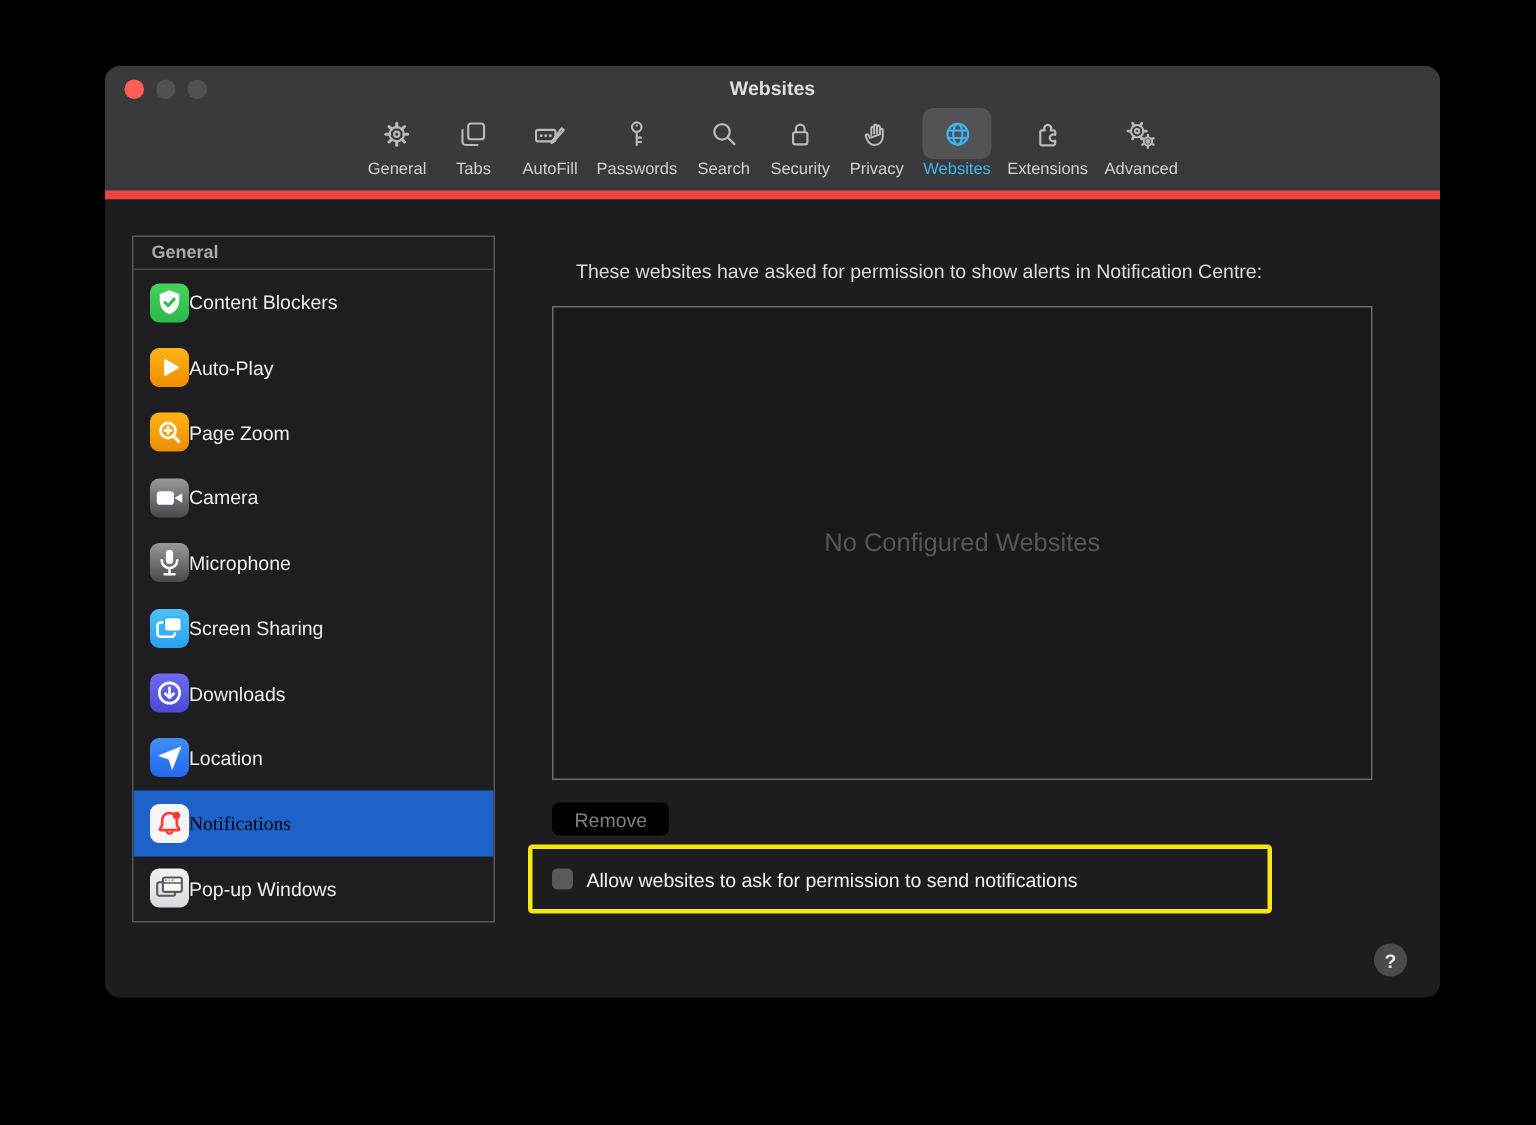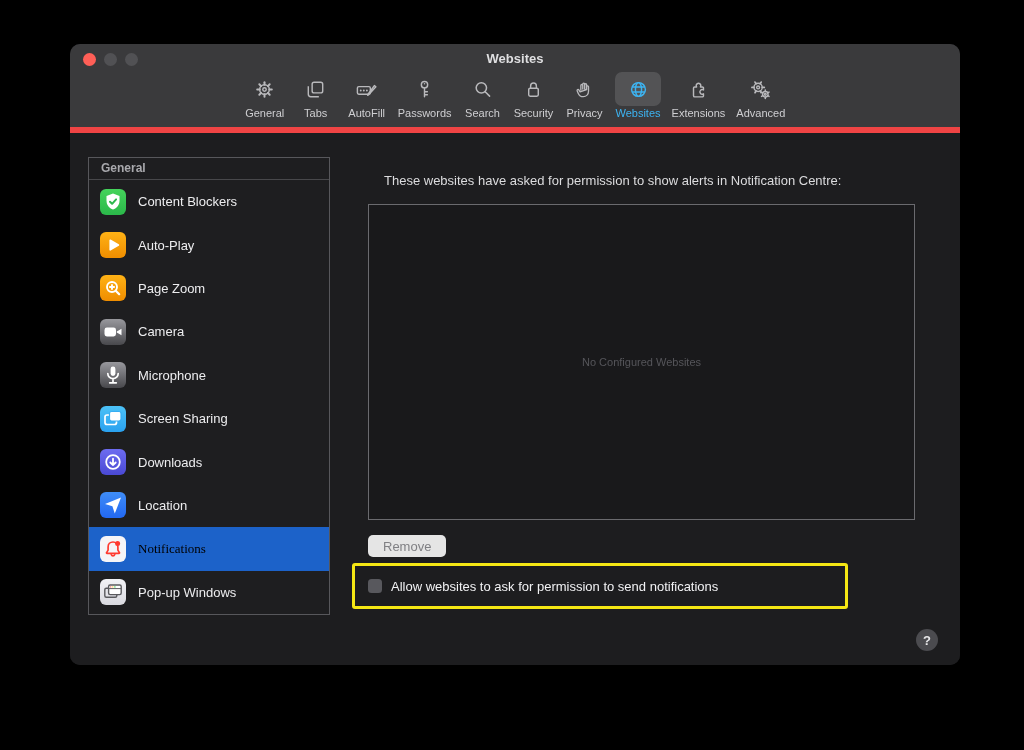--- a/index.html
+++ b/index.html
@@ -26,36 +26,36 @@
   .tab svg { width:23px; height:23px; }
 
   
   .content { position:absolute; left:0; top:89px; width:100%; height:532px; background:#1d1d1f; }
 
   
   .sidebar { position:absolute; left:18px; top:24px; width:242px; height:458px;
              border:1px solid #57575b; background:#1e1e20; overflow:hidden; }
   .sb-header { font-size:12px; font-weight:bold; color:#a9a9ad; padding:3px 12px 4px 12px;
                border-bottom:1px solid #48484b; }
-  .sb-item { height:43.4px; display:flex; align-items:center; padding-left:11px; gap:12px; }
+  .sb-item { height:43.4px; display:flex; align-items:center; padding-left:11px; }
   .sb-item.selected { background:#1c62c9; }
   .sb-item .sb-icon { width:26px; height:26px; border-radius:6px; flex:0 0 26px;
                       display:flex; align-items:center; justify-content:center; }
   .sb-item .sb-icon svg { width:26px; height:26px; }
   .sb-item .sb-label { font-size:13px; color:#ededef; }
   .sb-item.selected .sb-label { color:#000000;font-family:Liberation Serif, serif; }
 
   
   .desc { position:absolute; left:314px; top:40px; font-size:13px; color:#dcdcde; }
   .listbox { position:absolute; left:298px; top:71px; width:547px; height:316px;
              border:1px solid #6a6a6e; background:#19191b; display:flex;
              align-items:center; justify-content:center; }
-  .placeholder { font-size:11px; color:#55555a; }
+  .placeholder { font-size:17px; color:#55555a; }
   .remove-btn { position:absolute; left:298px; top:402px; height:22px; padding:0 15px;
-                background:#e5e5e5; border:none; border-radius:5px; font-size:13px;
+                background:#000000; border:none; border-radius:5px; font-size:13px;
                 color:#808084; font-family:inherit; }
   .highlight-box { position:absolute; left:282px; top:430px; width:496px; height:46px;
                    border:3px solid #f5e714; border-radius:3px; display:flex;
                    align-items:center; padding-left:13px; }
   .checkbox { width:14px; height:14px; border-radius:3.5px; background:#58585d;
               flex:0 0 14px; }
   .checkbox-label { font-size:13px; color:#f2f2f4; margin-left:9px; }
   .help-btn { position:absolute; left:846px; top:496px; width:22px; height:22px;
               border-radius:50%; background:#4b4b4f; border:none; color:#e8e8ea;
               font-size:13px; font-weight:bold; font-family:inherit;

